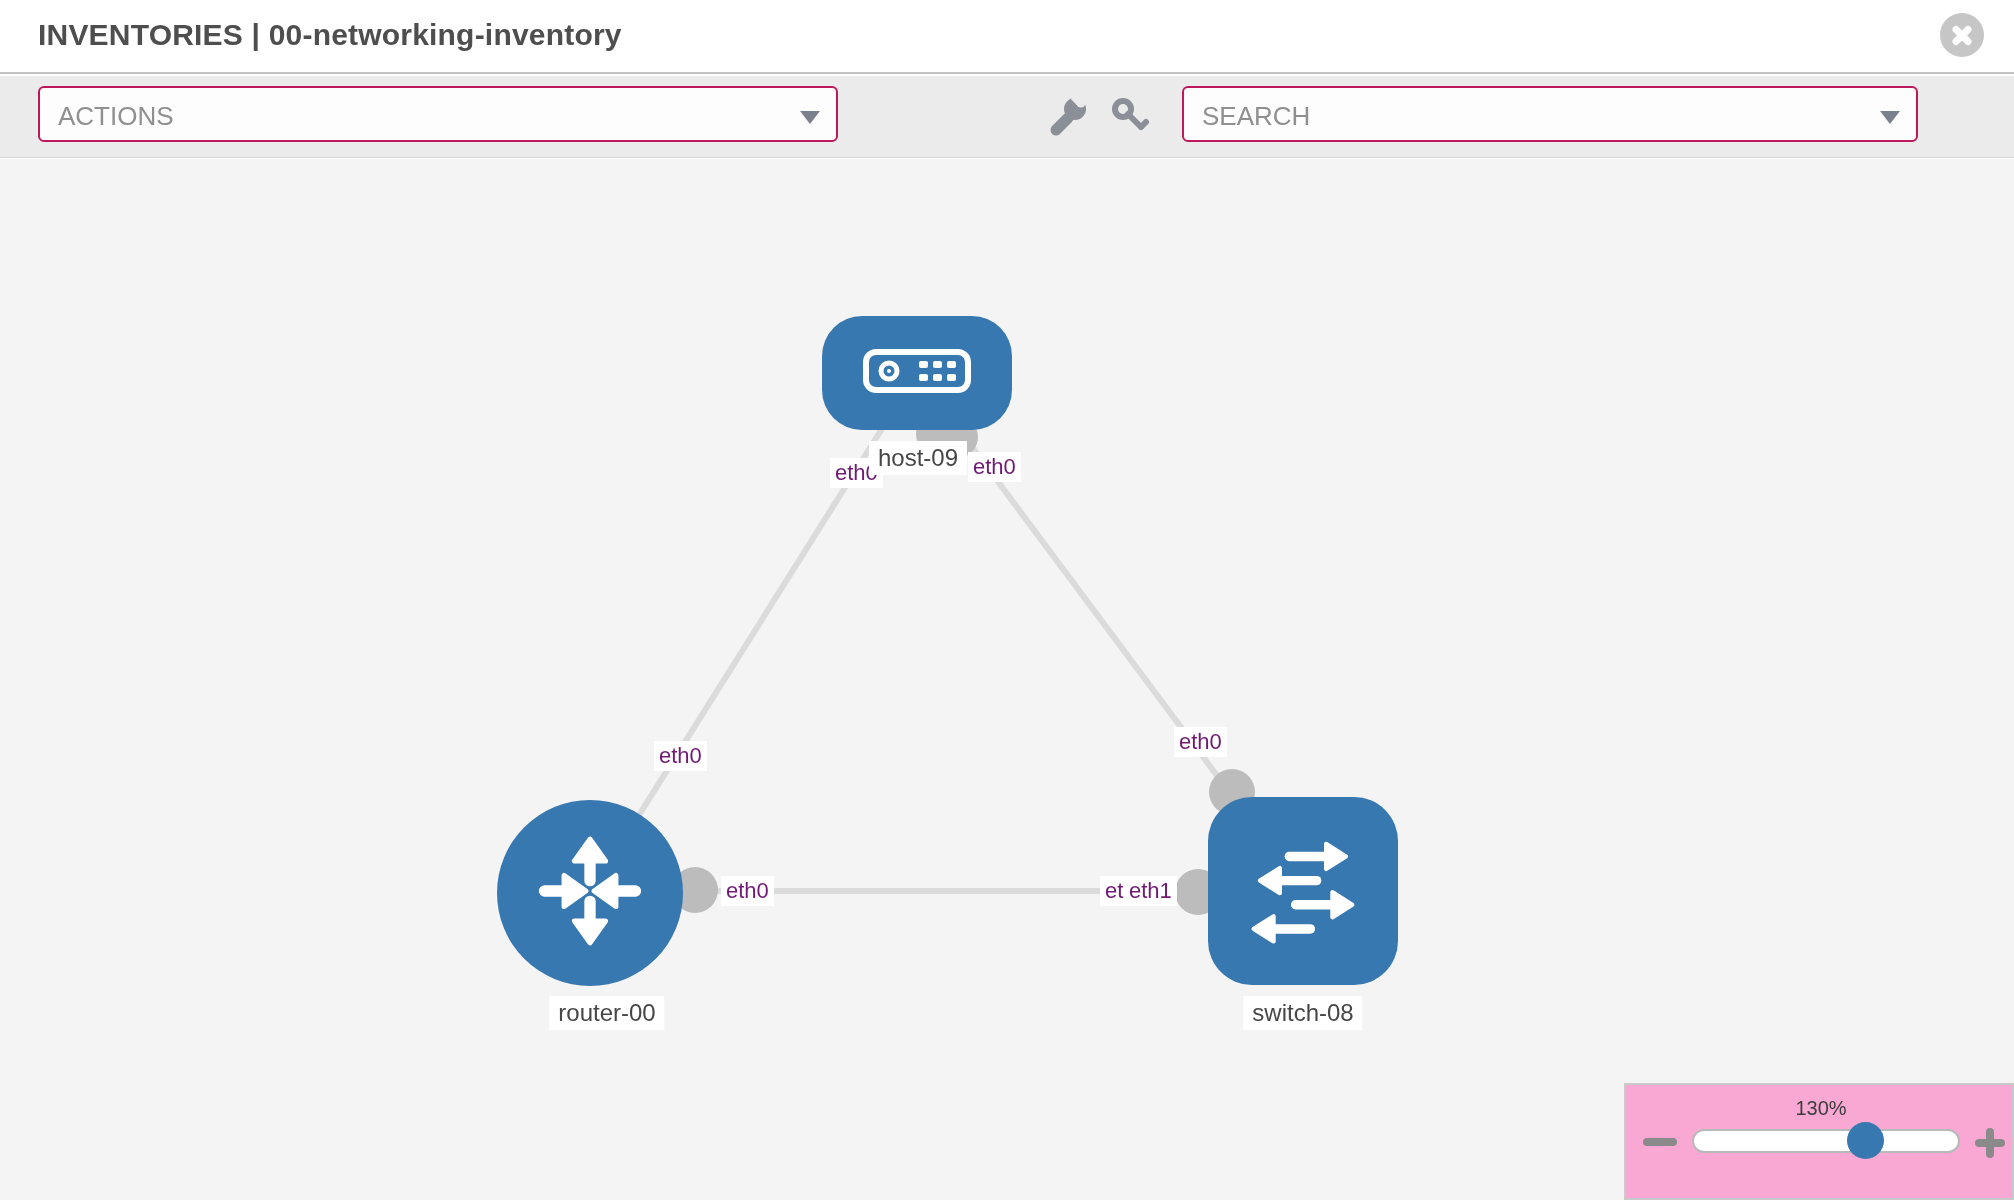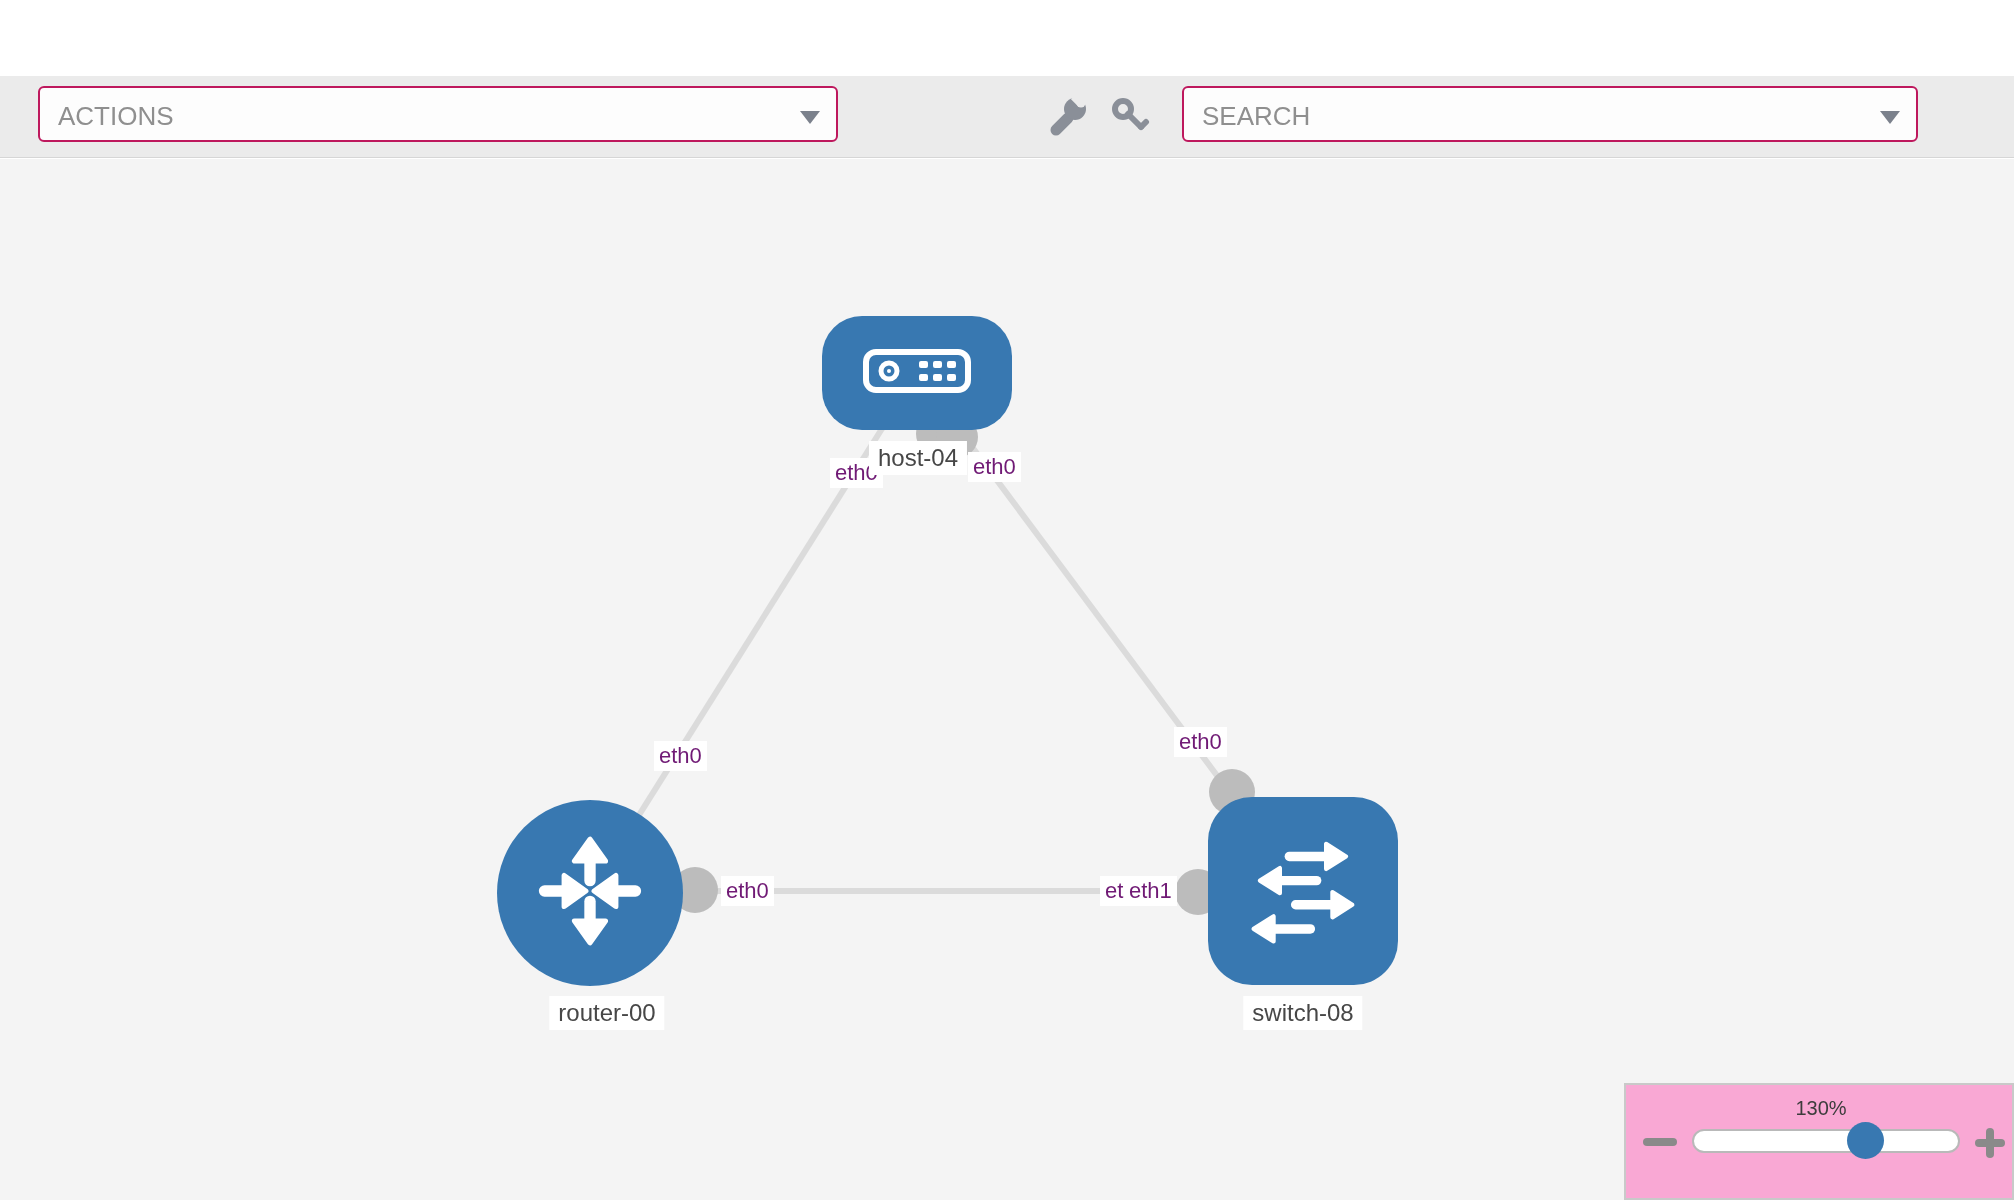--- a/index.html
+++ b/index.html
@@ -119,24 +119,31 @@
   </div>
 
   <div class="elabel" style="left:830px; top:458px;">eth0</div>
   <div class="elabel" style="left:968px; top:452px;">eth0</div>
   <div class="elabel" style="left:654px; top:741px;">eth0</div>
   <div class="elabel" style="left:1174px; top:727px;">eth0</div>
   <div class="elabel" style="left:721px; top:876px;">eth0</div>
   <div class="elabel" style="left:1100px; top:876px;">eth0</div>
   <div class="elabel" style="left:1124px; top:876px;">eth1</div>
 
-  <div class="nlabel" style="left:918px; top:441px;">host-04</div>
+  <div class="nlabel" style="left:918px; top:441px;">host-09</div>
   <div class="nlabel" style="left:607px; top:996px;">router-00</div>
   <div class="nlabel" style="left:1303px; top:996px;">switch-08</div>
 
+  <div class="header">
+    <div class="title">INVENTORIES | 00-networking-inventory</div>
+    <div class="close-btn">
+      <span class="xbar a"></span>
+      <span class="xbar b"></span>
+    </div>
+  </div>
 
   <div class="toolbar">
     <div class="fake-select sel-actions">
       <span class="ph">ACTIONS</span>
       <span class="caret"></span>
     </div>
 
     <div class="tool-icon tool-wrench">
       <svg width="40" height="40" viewBox="0 0 40 40">
         <line x1="8" y1="34" x2="20" y2="22" stroke="#8a8f98" stroke-width="11" stroke-linecap="round"></line>

